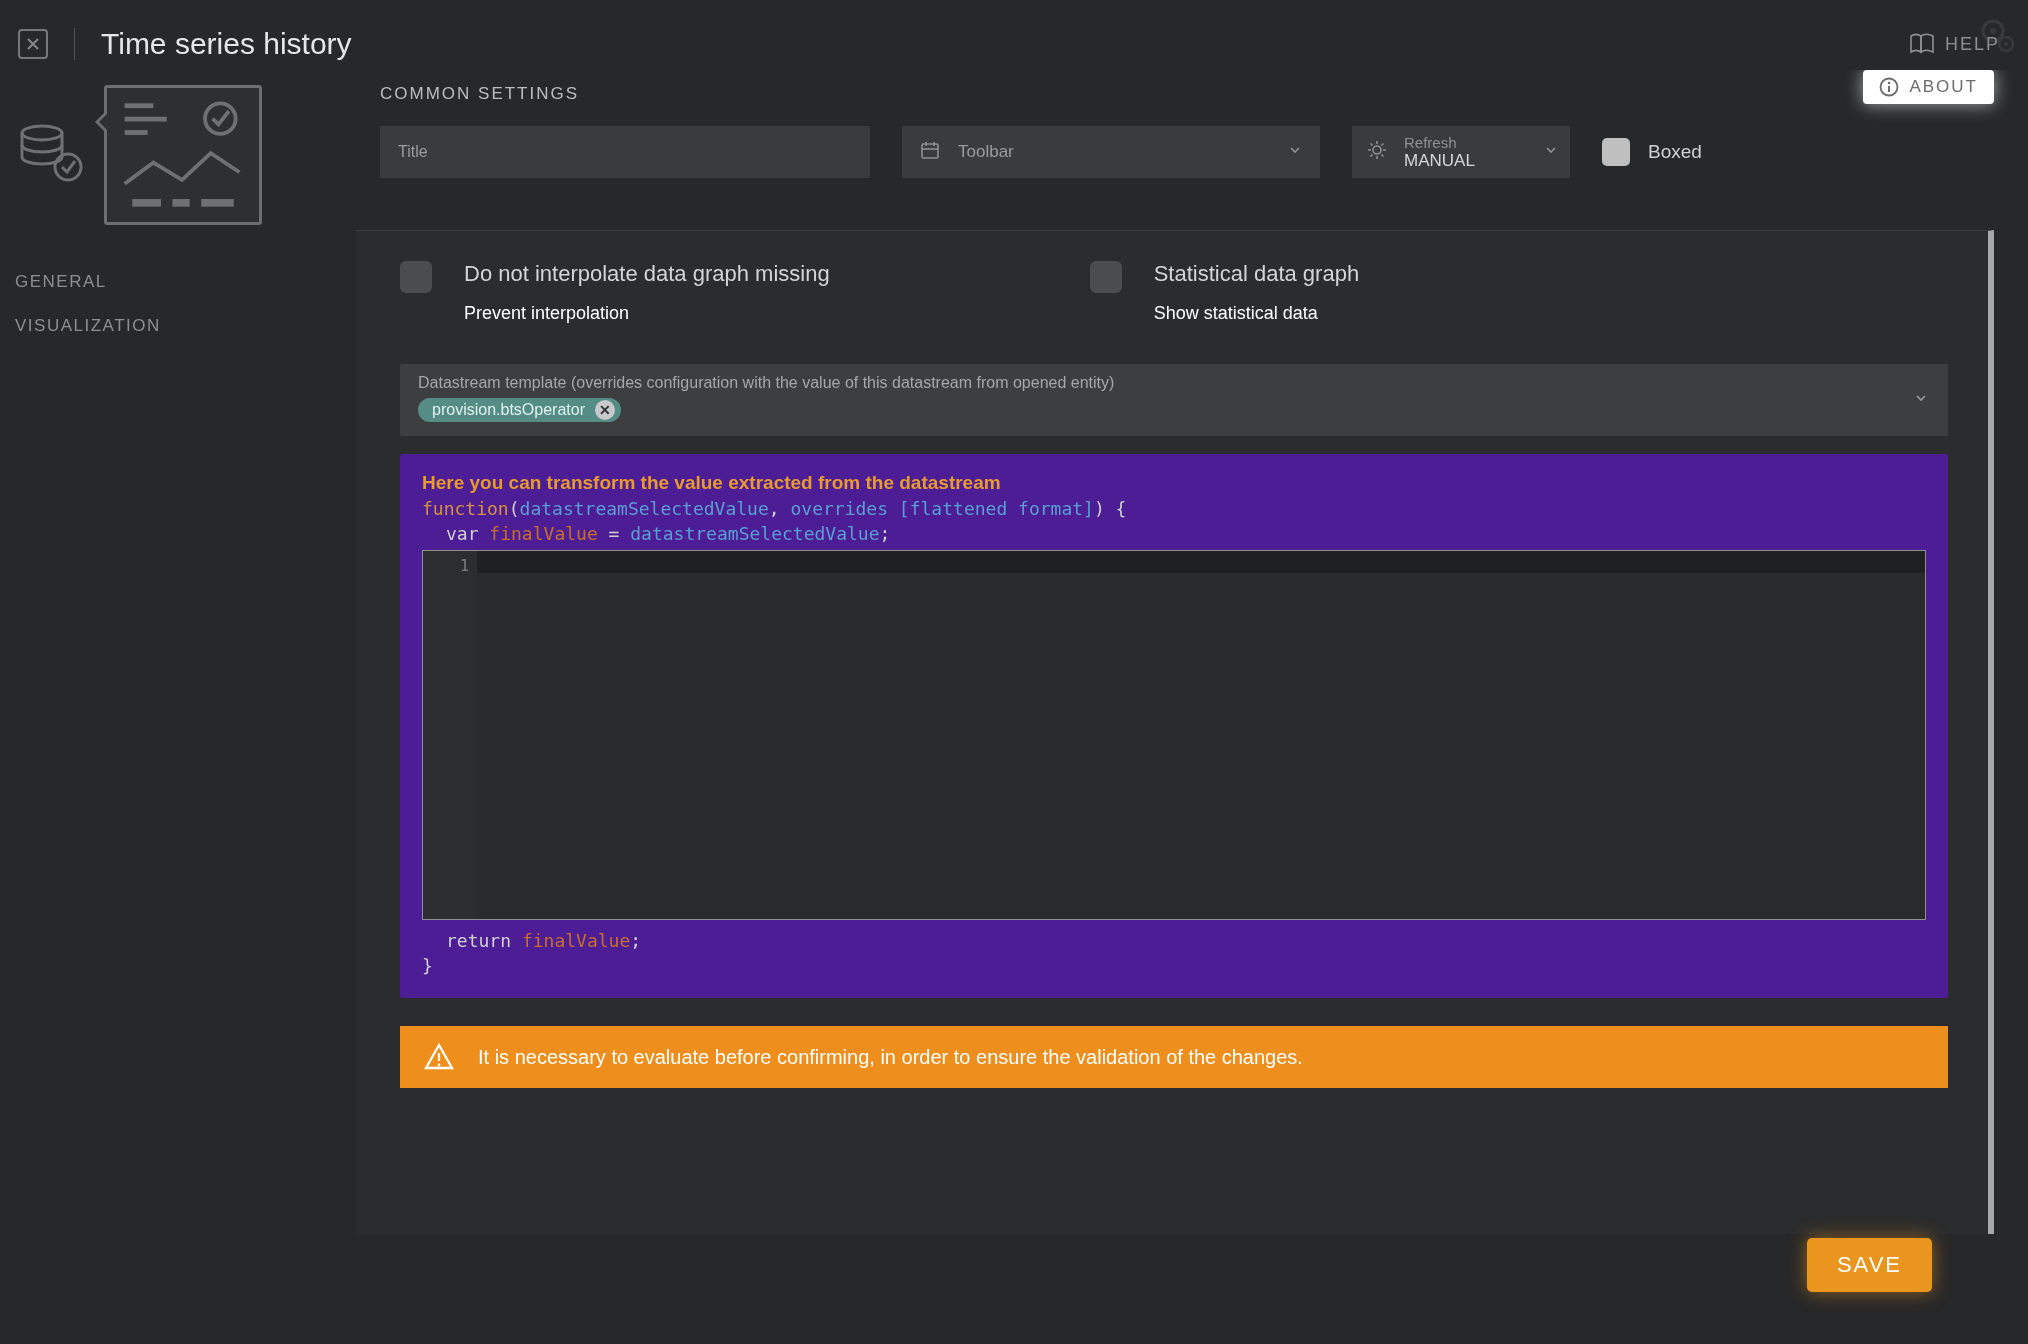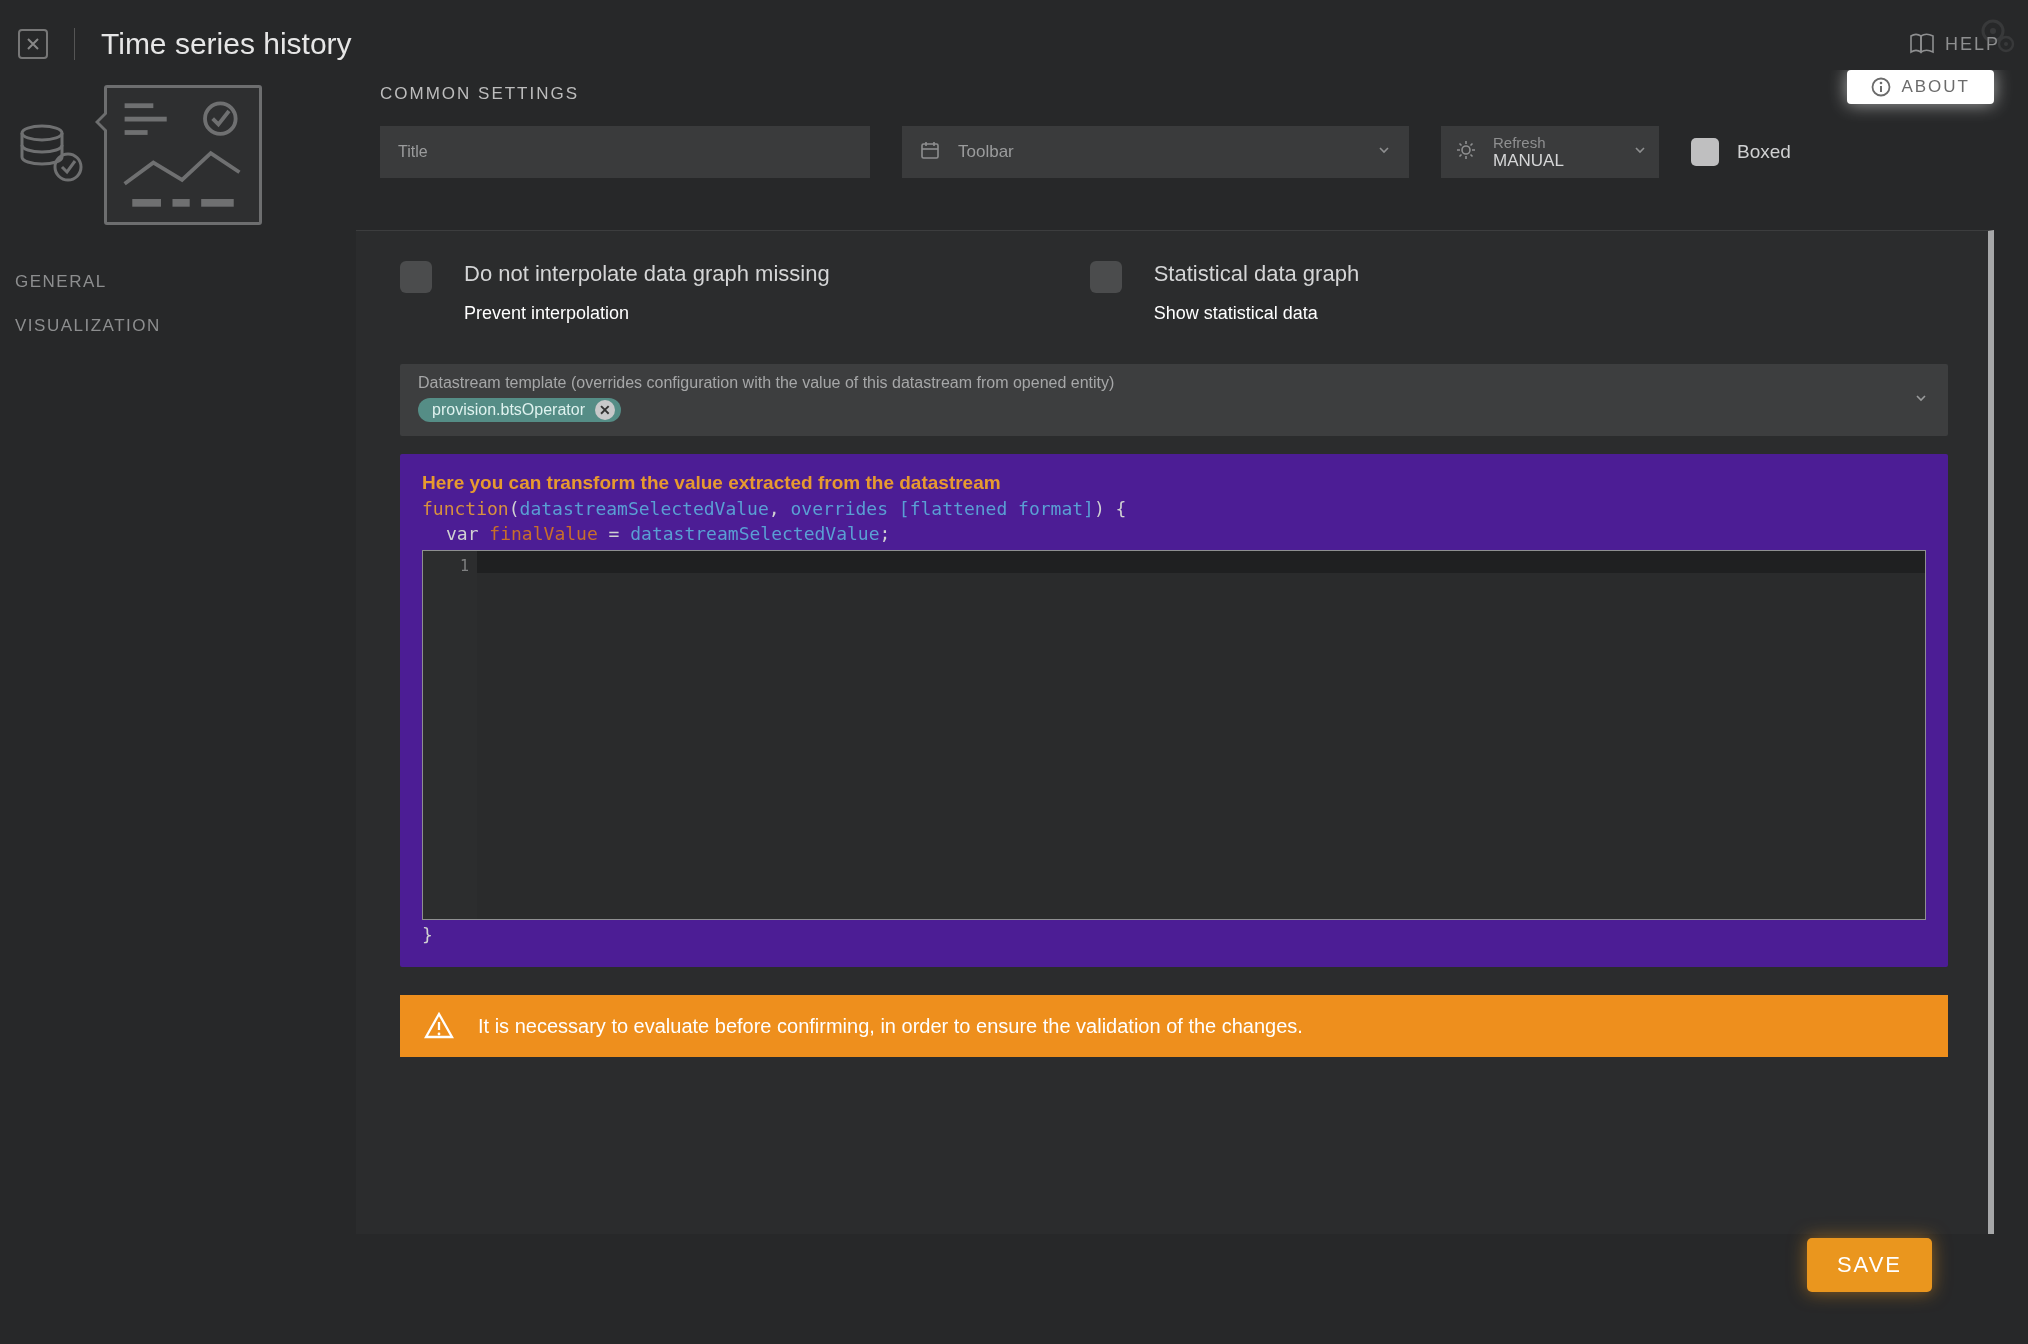--- a/index.html
+++ b/index.html
@@ -109,21 +109,21 @@
     color: #bdbdbd;
     padding: 8px 0 12px 0;
   }
   .about-btn {
     position: absolute;
     top: 0;
     right: 34px;
     background: #fff;
     color: #6b6b6b;
     border-radius: 4px;
-    padding: 7px 24px;
+    padding: 7px 16px;
     display:flex; align-items:center;
     font-size: 17px;
     letter-spacing: 2px;
     box-shadow: 0 0 18px rgba(255,255,255,0.6);
     cursor:pointer;
   }
   .about-btn svg{ width:20px;height:20px; margin-right:10px; }
 
   .settings-top {
     padding-left: 24px;
@@ -135,21 +135,21 @@
     margin-top: 10px;
   }
   .input-field {
     background: #3a3b3c;
     height: 52px;
     display:flex; align-items:center;
     padding: 0 18px;
     color:#9b9c9d;
   }
   .title-field { width: 490px; }
-  .toolbar-field { width: 507px; position:relative; }
+  .toolbar-field { width: 418px; position:relative; }
   .toolbar-field .cal-icon { margin-right: 18px; }
   .toolbar-field .lbl { font-size: 17px; }
   .toolbar-field .caret { position:absolute; right:18px; top:50%; transform:translateY(-50%); }
   .refresh-field { width: 218px; position:relative; flex-direction:column; align-items:flex-start; justify-content:center; padding-left:52px;}
   .refresh-field .cog { position:absolute; left:14px; top:50%; transform:translateY(-50%);}
   .refresh-field .small{font-size:15px; color:#8f9091;}
   .refresh-field .val{font-size:17px; color:#d5d6d7;}
   .refresh-field .caret{ position:absolute; right:12px; top:50%; transform:translateY(-50%);}
   .boxed-wrap { display:flex; align-items:center; }
   .chk {
@@ -402,20 +402,23 @@
           <span class="c-par">var</span> <span class="c-kw">finalValue</span> <span class="c-eq">=</span> <span class="c-arg">datastreamSelectedValue</span><span class="c-par">;</span>
         </div>
         <div class="editor">
           <div class="gutter">
               <div>1</div>
             </div>
           <div class="content">
               <div class="active-line"></div>
             </div>
         </div>
+        <div class="code-line" style="padding-left:24px; margin-top:10px;">
+          <span class="c-par">return</span> <span class="c-kw">finalValue</span><span class="c-par">;</span>
+        </div>
         <div class="code-line"><span class="c-par">}</span></div>
       </div>
 
       <div class="warn-bar">
         <svg viewBox="0 0 30 30">
             <path d="M15 3 L28 26 H2 Z"></path>
             <line x1="15" y1="11" x2="15" y2="19"></line>
             <circle cx="15" cy="23" r="1.4" fill="#fff" stroke="none"></circle>
           </svg>
         <span>It is necessary to evaluate before confirming, in order to ensure the validation of the changes.</span>

